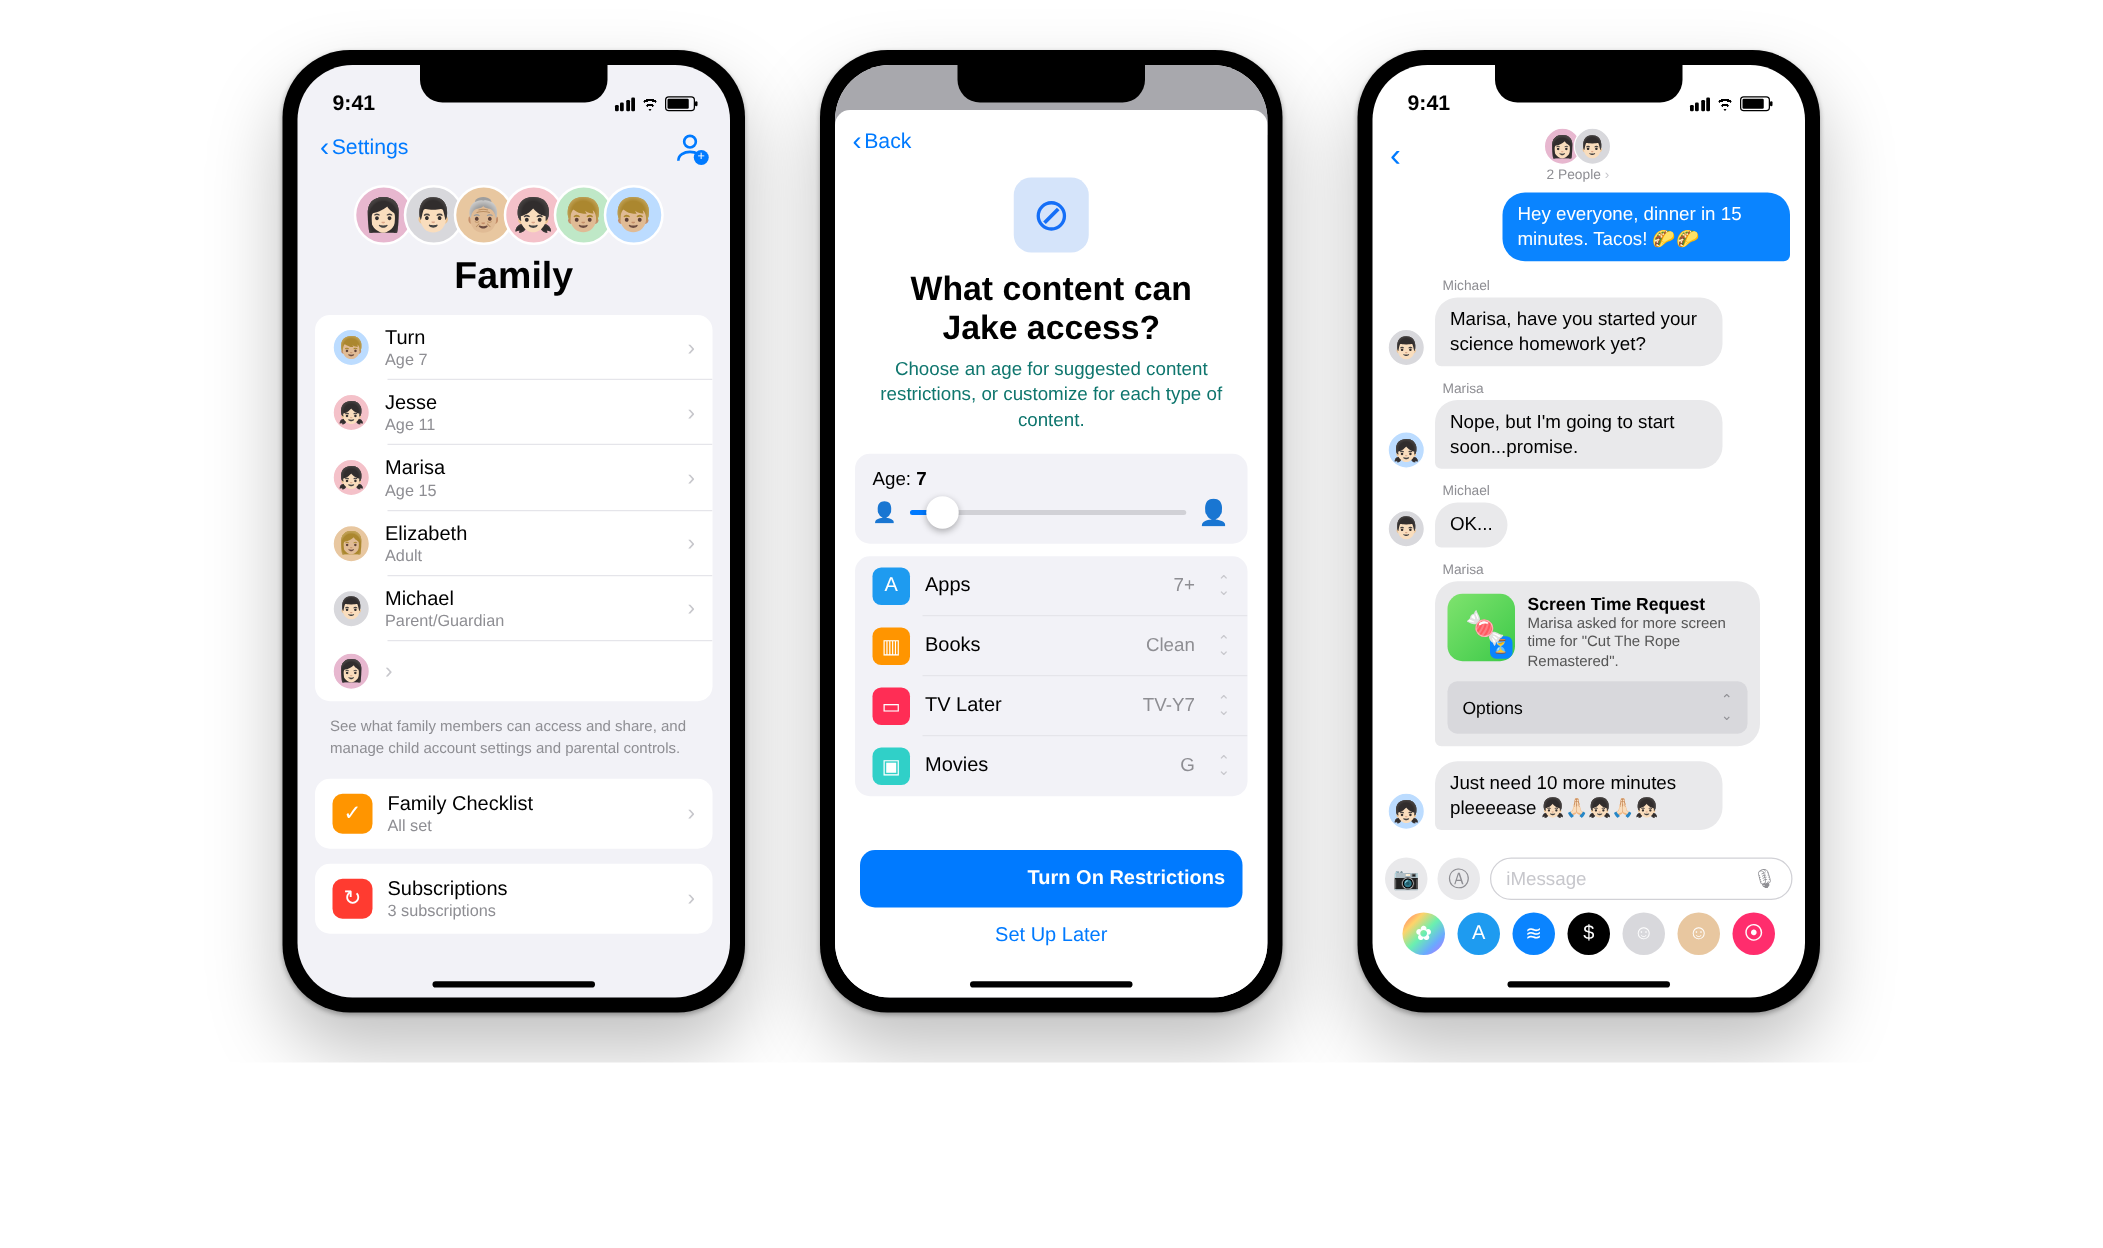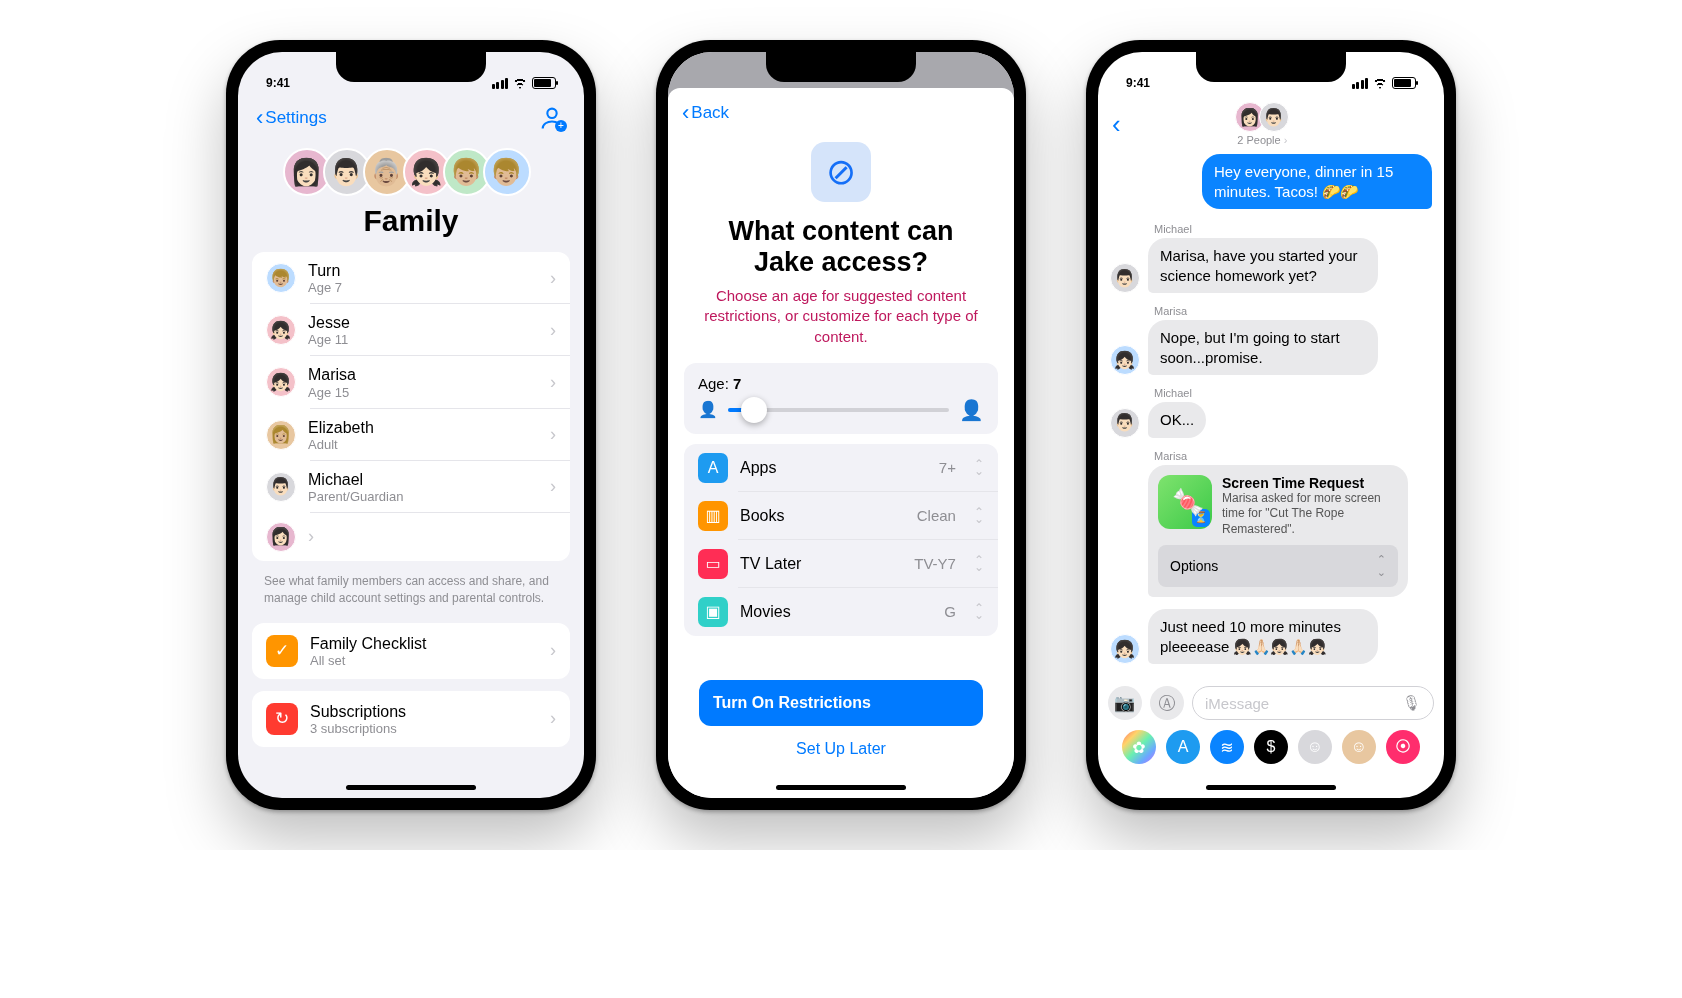--- a/index.html
+++ b/index.html
@@ -39,21 +39,21 @@
     border-bottom-left-radius: 18px;
     border-bottom-right-radius: 18px;
     z-index: 10;
   }
   .status {
     display: flex;
     justify-content: space-between;
     align-items: center;
     padding: 14px 28px 0;
     height: 48px;
-    font-size: 12px;
+    font-size: 17px;
     font-weight: 600;
   }
   .status .right { display: flex; gap: 4px; align-items: center; }
   .bars { display: flex; gap: 1.5px; align-items: flex-end; }
   .bars span { width: 3px; background: #000; border-radius: 1px; }
   .bars span:nth-child(1){height:5px}
   .bars span:nth-child(2){height:7px}
   .bars span:nth-child(3){height:9px}
   .bars span:nth-child(4){height:11px}
   .wifi {
@@ -120,40 +120,40 @@
     background:#fff; border-top-left-radius:12px; border-top-right-radius:12px;
     padding-top:8px; display:flex; flex-direction:column;
   }
   .nav2 { padding:6px 14px; }
   .big-icon {
     width:60px; height:60px; border-radius:14px;
     background:#d5e4fa; color:#156ff7; margin: 12px auto 14px;
     display:flex; align-items:center; justify-content:center; font-size:36px;
   }
   h1.q-title { font-size:27px; font-weight:800; text-align:center; padding:0 28px; line-height:1.15;}
-  p.q-sub { font-size:15px; color:#be185d; text-align:center; padding:8px 34px 16px; line-height:1.35;}
+  p.q-sub { font-size:15px; color:#0f766e; text-align:center; padding:8px 34px 16px; line-height:1.35;}
   .age-card {
     background:#f2f2f7; border-radius:12px; margin:0 16px 10px; padding:12px 14px;
   }
   .age-label { font-size:15px; margin-bottom:6px;}
   .age-label b { font-weight:700;}
   .slider-row { display:flex; align-items:center; gap:10px; }
   .slider-row .person-ic { color:#8e8e93; font-size:16px; }
   .slider { flex:1; height:4px; background:#d1d1d6; border-radius:2px; position:relative;}
   .slider .fill { position:absolute; left:0; top:0; bottom:0; width:12%; background:#007aff; border-radius:2px;}
   .slider .thumb { position:absolute; left:12%; top:50%; transform:translate(-50%,-50%); width:26px; height:26px; background:#fff; border-radius:50%; box-shadow:0 2px 6px rgba(0,0,0,.3);}
   .cat-card { background:#f2f2f7; border-radius:12px; margin:0 16px 18px; overflow:hidden;}
   .cat-row { display:flex; align-items:center; gap:12px; padding:9px 14px; position:relative; cursor:pointer;}
   .cat-row:not(:last-child)::after{content:"";position:absolute;bottom:0;left:54px;right:0;height:1px;background:#e5e5ea;}
   .cat-row .val { color:#8e8e93; font-size:15px; margin-left:auto;}
   .updown { color:#c7c7cc; font-size:12px; display:flex; flex-direction:column; line-height:.6; margin-left:6px;}
   .cat-icon { width:30px; height:30px; border-radius:7px; display:flex; align-items:center; justify-content:center; color:#fff; font-size:16px;}
   .primary-btn {
-    margin: auto 31px 8px; background:#007aff; color:#fff;
-    text-align:left; padding:14px; border-radius:12px; font-size:16px; font-weight:600; cursor:pointer;
+    margin: auto 20px 8px; background:#007aff; color:#fff;
+    text-align:right; padding:14px; border-radius:12px; font-size:16px; font-weight:600; cursor:pointer;
   }
   .secondary-link { text-align:center; color:#007aff; font-size:16px; padding: 6px 0 40px; cursor:pointer;}
 
   
   .screen3 { background:#fff; display:flex; flex-direction:column; }
   .nav3 { display:flex; align-items:center; padding:2px 14px 4px; gap:8px;}
   .nav3 .back3 { color:#007aff; font-size:26px; cursor:pointer;}
   .nav3 .center { flex:1; display:flex; flex-direction:column; align-items:center; gap:2px;}
   .nav3 .avpair { display:flex; }
   .nav3 .avpair .av.sm:nth-child(2){margin-left:-6px;}

